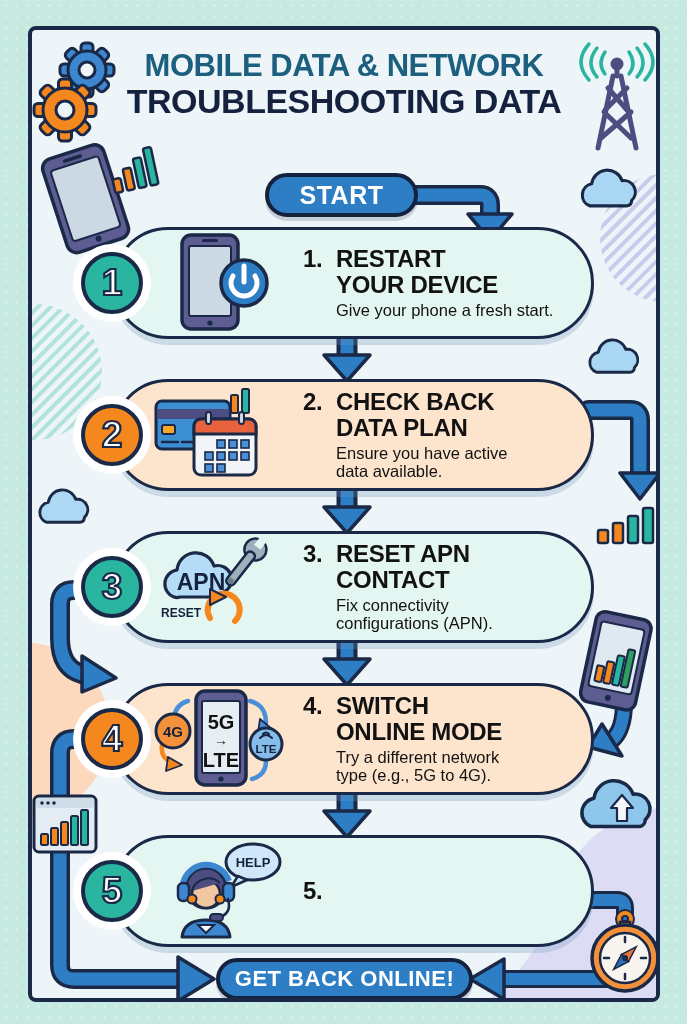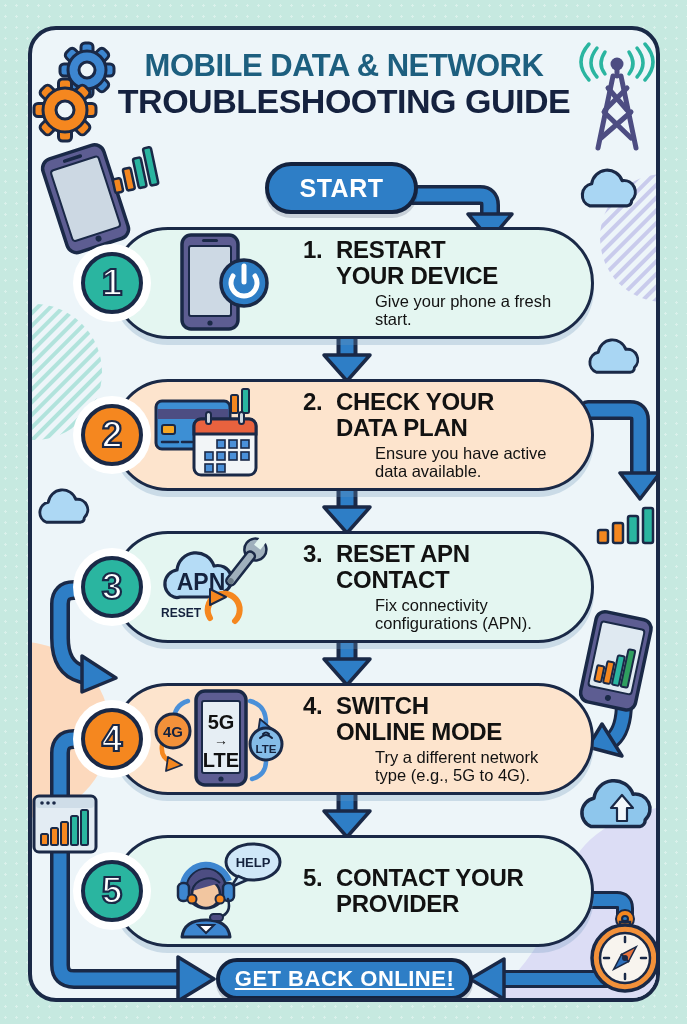--- a/index.html
+++ b/index.html
@@ -5,36 +5,36 @@
   html,body{margin:0;padding:0;}
   body{
     width:687px;height:1024px;position:relative;overflow:hidden;
     background:#c6e9e0;
     background-image:radial-gradient(rgba(255,255,255,.35) 1px, transparent 1.4px);
     background-size:11px 11px;
     font-family:"Liberation Sans", sans-serif;
   }
   .panel{
     position:absolute;left:28px;top:26px;width:632px;height:976px;
-    box-sizing:border-box;border:4px solid #1a2947;border-radius:28px;
+    box-sizing:border-box;border:4px solid #1a2947;border-radius:8px;
     background:#edf5f9;overflow:hidden;
   }
   .decor{position:absolute;left:0;top:0;width:624px;height:968px;}
 
   .title-wrap{position:absolute;left:78px;right:78px;top:20px;text-align:center;line-height:1.06;}
   .title-l1{font-size:31px;font-weight:800;letter-spacing:-.5px;color:#1d5f7f;}
   .title-l2{font-size:34px;font-weight:800;letter-spacing:-.5px;color:#15223f;}
 
   .pill{
     position:absolute;box-sizing:border-box;background:#2e7ec6;border:4px solid #14223e;
     border-radius:999px;color:#fff;font-weight:800;display:flex;align-items:center;justify-content:center;
     letter-spacing:.5px;box-shadow:0 4px 0 rgba(28,44,74,.18);
   }
-  .pill-start{left:233px;top:132px;width:153px;height:52px;font-size:25px;}
-  .pill-end{left:184px;top:928px;width:257px;height:42px;font-size:22px;text-decoration:underline;}
+  .pill-start{left:233px;top:143px;width:153px;height:44px;font-size:25px;}
+  .pill-end{left:184px;top:928px;width:257px;height:42px;font-size:22px;}
 
   .card{
     position:absolute;left:80px;width:482px;height:112px;box-sizing:border-box;
     border:3.5px solid #1a2947;border-radius:58px;
     box-shadow:0 6px 0 rgba(110,150,185,.28);
   }
   .card.mint{background:#e4f6f1;}
   .card.peach{background:#fde4cd;}
   .c1{top:197px}.c2{top:349px}.c3{top:501px}.c4{top:653px}.c5{top:805px}
 
@@ -49,21 +49,21 @@
   .badge.teal{background:#2ab5a0;}
   .badge.orange{background:#f5871f;}
 
   .step-icon{position:absolute;left:26px;top:50%;transform:translateY(-50%);width:156px;height:100px;}
   .step-text{position:absolute;left:188px;top:50%;transform:translateY(-50%);width:272px;color:#121212;}
   .step-title-row{display:flex;}
   .step-no{width:33px;flex:none;font-size:24px;font-weight:800;letter-spacing:-.3px;line-height:1.08;}
   .step-title{font-size:24px;font-weight:700;letter-spacing:-.3px;line-height:1.08;white-space:pre-line;}
   .step-desc-row{display:flex;margin-top:3px;}
   .step-no-spacer{width:33px;flex:none;}
-  .step-desc{font-size:16.5px;line-height:1.13;white-space:pre-line;margin-left:39px;}
+  .step-desc{font-size:16.5px;line-height:1.13;white-space:pre-line;}
 </style>
 </head>
 <body>
 
 <div class="panel">
 
   <svg class="decor" viewBox="0 0 624 968">
     <defs>
       <pattern id="hatchT" width="9" height="9" patternUnits="userSpaceOnUse" patternTransform="rotate(45)">
         <rect width="4" height="9" fill="#7fd4c5" opacity="0.55"></rect>
@@ -239,21 +239,21 @@
       <g transform="rotate(45)">
         <polygon points="0,-16 5,0 -5,0" fill="#e8743c" stroke="#1a2947" stroke-width="1.5"></polygon>
         <polygon points="0,16 5,0 -5,0" fill="#2e6fba" stroke="#1a2947" stroke-width="1.5"></polygon>
       </g>
       <circle r="3" fill="#1a2947"></circle>
     </g>
   </svg>
 
   <div class="title-wrap">
     <div class="title-l1">MOBILE DATA &amp; NETWORK</div>
-    <div class="title-l2">TROUBLESHOOTING GUIDE</div>
+    <div class="title-l2">TROUBLESHOOTING DATA</div>
   </div>
 
   <div class="pill pill-start">START</div>
   <div class="pill pill-end">GET BACK ONLINE!</div>
 
   <div class="card mint c1">
     <div class="badge-wrap">
       <div class="halo"></div>
       <div class="badge teal">1</div>
     </div>
@@ -304,21 +304,21 @@
           <rect x="63" y="67" width="8" height="8"></rect>
           <rect x="75" y="67" width="8" height="8"></rect>
           <rect x="87" y="67" width="8" height="8"></rect>
         <rect x="51" y="79" width="8" height="8"></rect>
           <rect x="63" y="79" width="8" height="8"></rect>
       </g>
     </svg>
     <div class="step-text">
       <div class="step-title-row">
         <span class="step-no">2.</span>
-        <span class="step-title">CHECK YOUR
+        <span class="step-title">CHECK BACK
 DATA PLAN</span>
       </div>
       <div class="step-desc-row">
         <span class="step-no-spacer"></span>
         <span class="step-desc">Ensure you have active
 data available.</span>
       </div>
     </div>
   </div>
 
@@ -413,19 +413,17 @@
       <rect x="24" y="42" width="11" height="18" rx="5" fill="#3d86d0" stroke="#1a2947" stroke-width="2.5"></rect>
       <rect x="69" y="42" width="11" height="18" rx="5" fill="#3d86d0" stroke="#1a2947" stroke-width="2.5"></rect>
       <circle cx="38" cy="58" r="4.5" fill="#f5871f" stroke="#1a2947" stroke-width="2"></circle>
       <circle cx="66" cy="58" r="4.5" fill="#f5871f" stroke="#1a2947" stroke-width="2"></circle>
       <path d="M 74 58 q 4 14 -8 18" fill="none" stroke="#1a2947" stroke-width="2.5" stroke-linecap="round"></path>
       <rect x="56" y="73" width="13" height="7" rx="3.5" fill="#4d4d82" stroke="#1a2947" stroke-width="2"></rect>
     </svg>
     <div class="step-text">
       <div class="step-title-row">
         <span class="step-no">5.</span>
-        <span class="step-title">CONTACT YOUR
-PROVIDER</span>
       </div>
     </div>
   </div>
 
 </div>
 
 </body></html>

